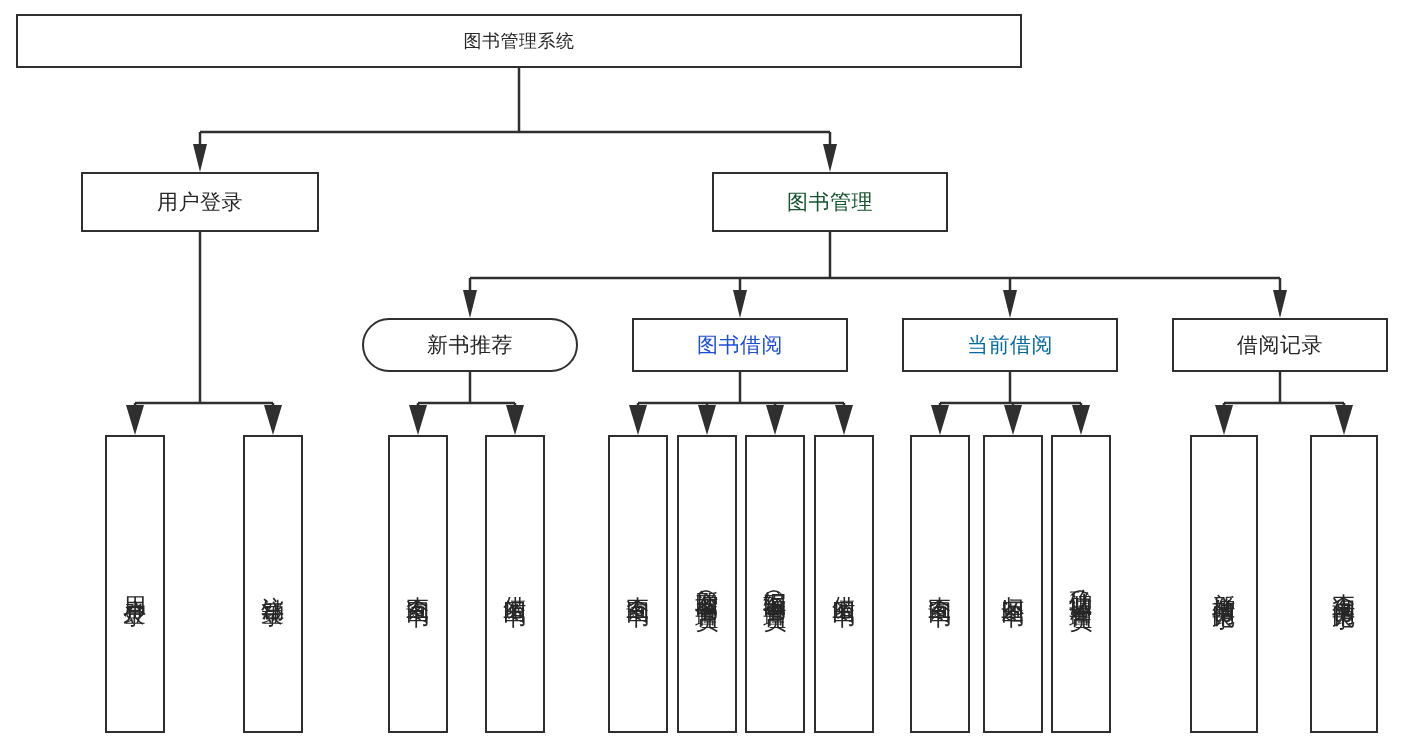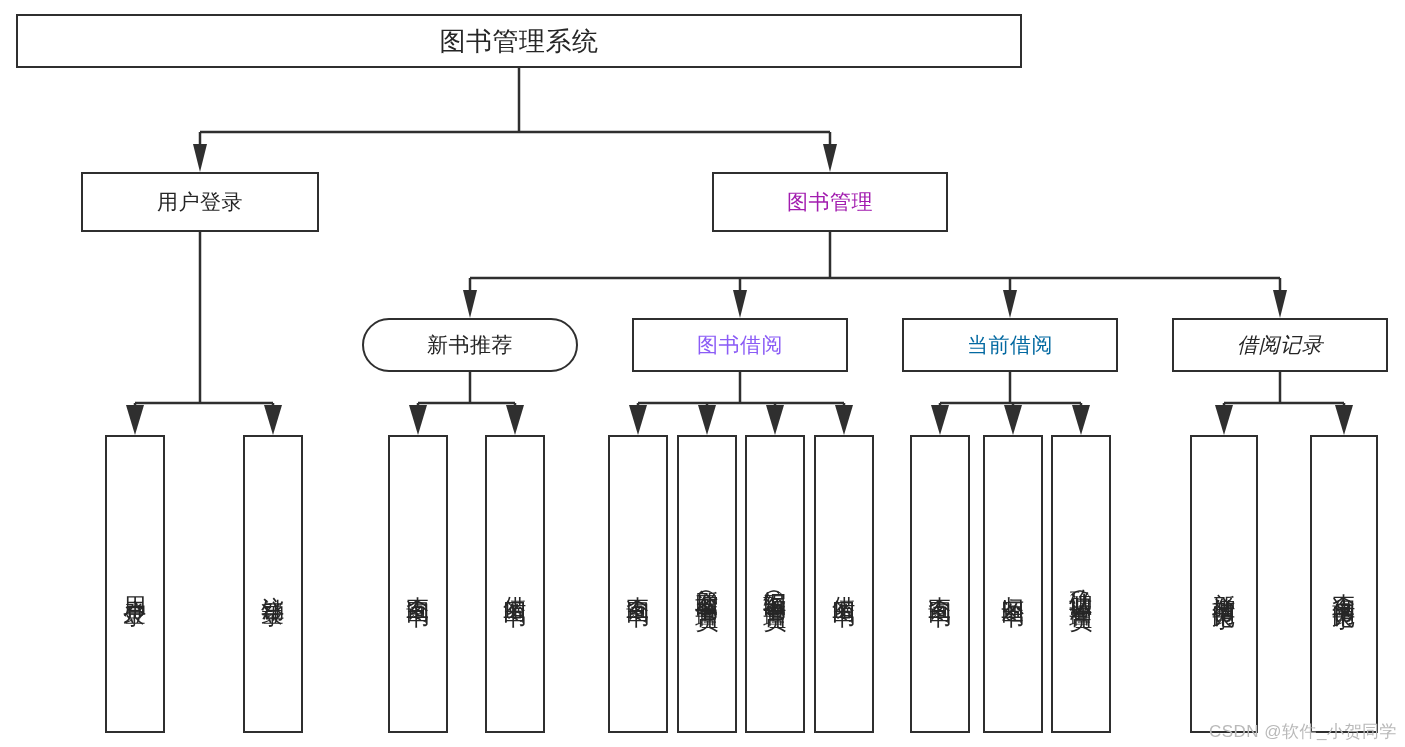--- a/index.html
+++ b/index.html
@@ -40,21 +40,21 @@
     display: block;
     white-space: nowrap;
     line-height: 1.25;
     letter-spacing: 0.5px;
   }
   
   .node.horiz .node-label {
     font-size: 21px;
   }
   .node.root .node-label {
-    font-size: 26px;
+    font-size: 18px;
   }
   
   .node.vert {
     align-items: center;
     justify-content: center;
   }
   .node.vert .node-label {
     writing-mode: vertical-rl;
     text-orientation: upright;
     font-size: 23px;
@@ -132,32 +132,32 @@
       <polygon points="1335,405 1353,405 1344,435" fill="#2f2f2f"></polygon>
     </svg>
   <div id="nodes-layer">
       <div class="node horiz root" style="left: 16px; top: 14px; width: 1006px; height: 54px; border-color: rgb(47, 47, 47); background: rgb(255, 255, 255);">
         <span class="node-label" style="color: rgb(38, 38, 38);">图书管理系统</span>
       </div>
       <div class="node horiz" style="left: 81px; top: 172px; width: 238px; height: 60px; border-color: rgb(47, 47, 47); background: rgb(255, 255, 255);">
         <span class="node-label" style="color: rgb(38, 38, 38);">用户登录</span>
       </div>
       <div class="node horiz" style="left: 712px; top: 172px; width: 236px; height: 60px; border-color: rgb(47, 47, 47); background: rgb(255, 255, 255);">
-        <span class="node-label" style="color: #a21caf;">图书管理</span>
+        <span class="node-label" style="color: #14532d;">图书管理</span>
       </div>
       <div class="node horiz" style="left: 362px; top: 318px; width: 216px; height: 54px; border-color: rgb(47, 47, 47); background: rgb(255, 255, 255); border-radius: 27px;">
         <span class="node-label" style="color: rgb(38, 38, 38);">新书推荐</span>
       </div>
       <div class="node horiz" style="left: 632px; top: 318px; width: 216px; height: 54px; border-color: rgb(47, 47, 47); background: rgb(255, 255, 255);">
-        <span class="node-label" style="color: #8b5cf6;">图书借阅</span>
+        <span class="node-label" style="color: #1d4ed8;">图书借阅</span>
       </div>
       <div class="node horiz" style="left: 902px; top: 318px; width: 216px; height: 54px; border-color: rgb(47, 47, 47); background: rgb(255, 255, 255);">
         <span class="node-label" style="color: #0369a1;">当前借阅</span>
       </div>
-      <div class="node horiz" style="left: 1172px; top: 318px; width: 216px; height: 54px; border-color: rgb(47, 47, 47); background: rgb(255, 255, 255); font-style: italic;">
+      <div class="node horiz" style="left: 1172px; top: 318px; width: 216px; height: 54px; border-color: rgb(47, 47, 47); background: rgb(255, 255, 255);">
         <span class="node-label" style="color: rgb(38, 38, 38);">借阅记录</span>
       </div>
       <div class="node vert" style="left: 105px; top: 435px; width: 60px; height: 298px; border-color: rgb(47, 47, 47); background: rgb(255, 255, 255);">
         <span class="node-label" style="color: rgb(38, 38, 38);">用户登录</span>
       </div>
       <div class="node vert" style="left: 243px; top: 435px; width: 60px; height: 298px; border-color: rgb(47, 47, 47); background: rgb(255, 255, 255);">
         <span class="node-label" style="color: rgb(38, 38, 38);">注销登录</span>
       </div>
       <div class="node vert" style="left: 388px; top: 435px; width: 60px; height: 298px; border-color: rgb(47, 47, 47); background: rgb(255, 255, 255);">
         <span class="node-label" style="color: rgb(38, 38, 38);">查询图书</span>
@@ -186,14 +186,13 @@
       <div class="node vert" style="left: 1051px; top: 435px; width: 60px; height: 298px; border-color: rgb(47, 47, 47); background: rgb(255, 255, 255);">
         <span class="node-label" style="color: rgb(38, 38, 38);">确认归还（管理员）</span>
       </div>
       <div class="node vert" style="left: 1190px; top: 435px; width: 68px; height: 298px; border-color: rgb(47, 47, 47); background: rgb(255, 255, 255);">
         <span class="node-label" style="color: rgb(38, 38, 38);">新增借阅记录</span>
       </div>
       <div class="node vert" style="left: 1310px; top: 435px; width: 68px; height: 298px; border-color: rgb(47, 47, 47); background: rgb(255, 255, 255);">
         <span class="node-label" style="color: rgb(38, 38, 38);">查询借阅记录</span>
       </div>
     </div>
-  <div id="watermark">CSDN @软件_小贺同学</div>
 </div>
 
 </body></html>

